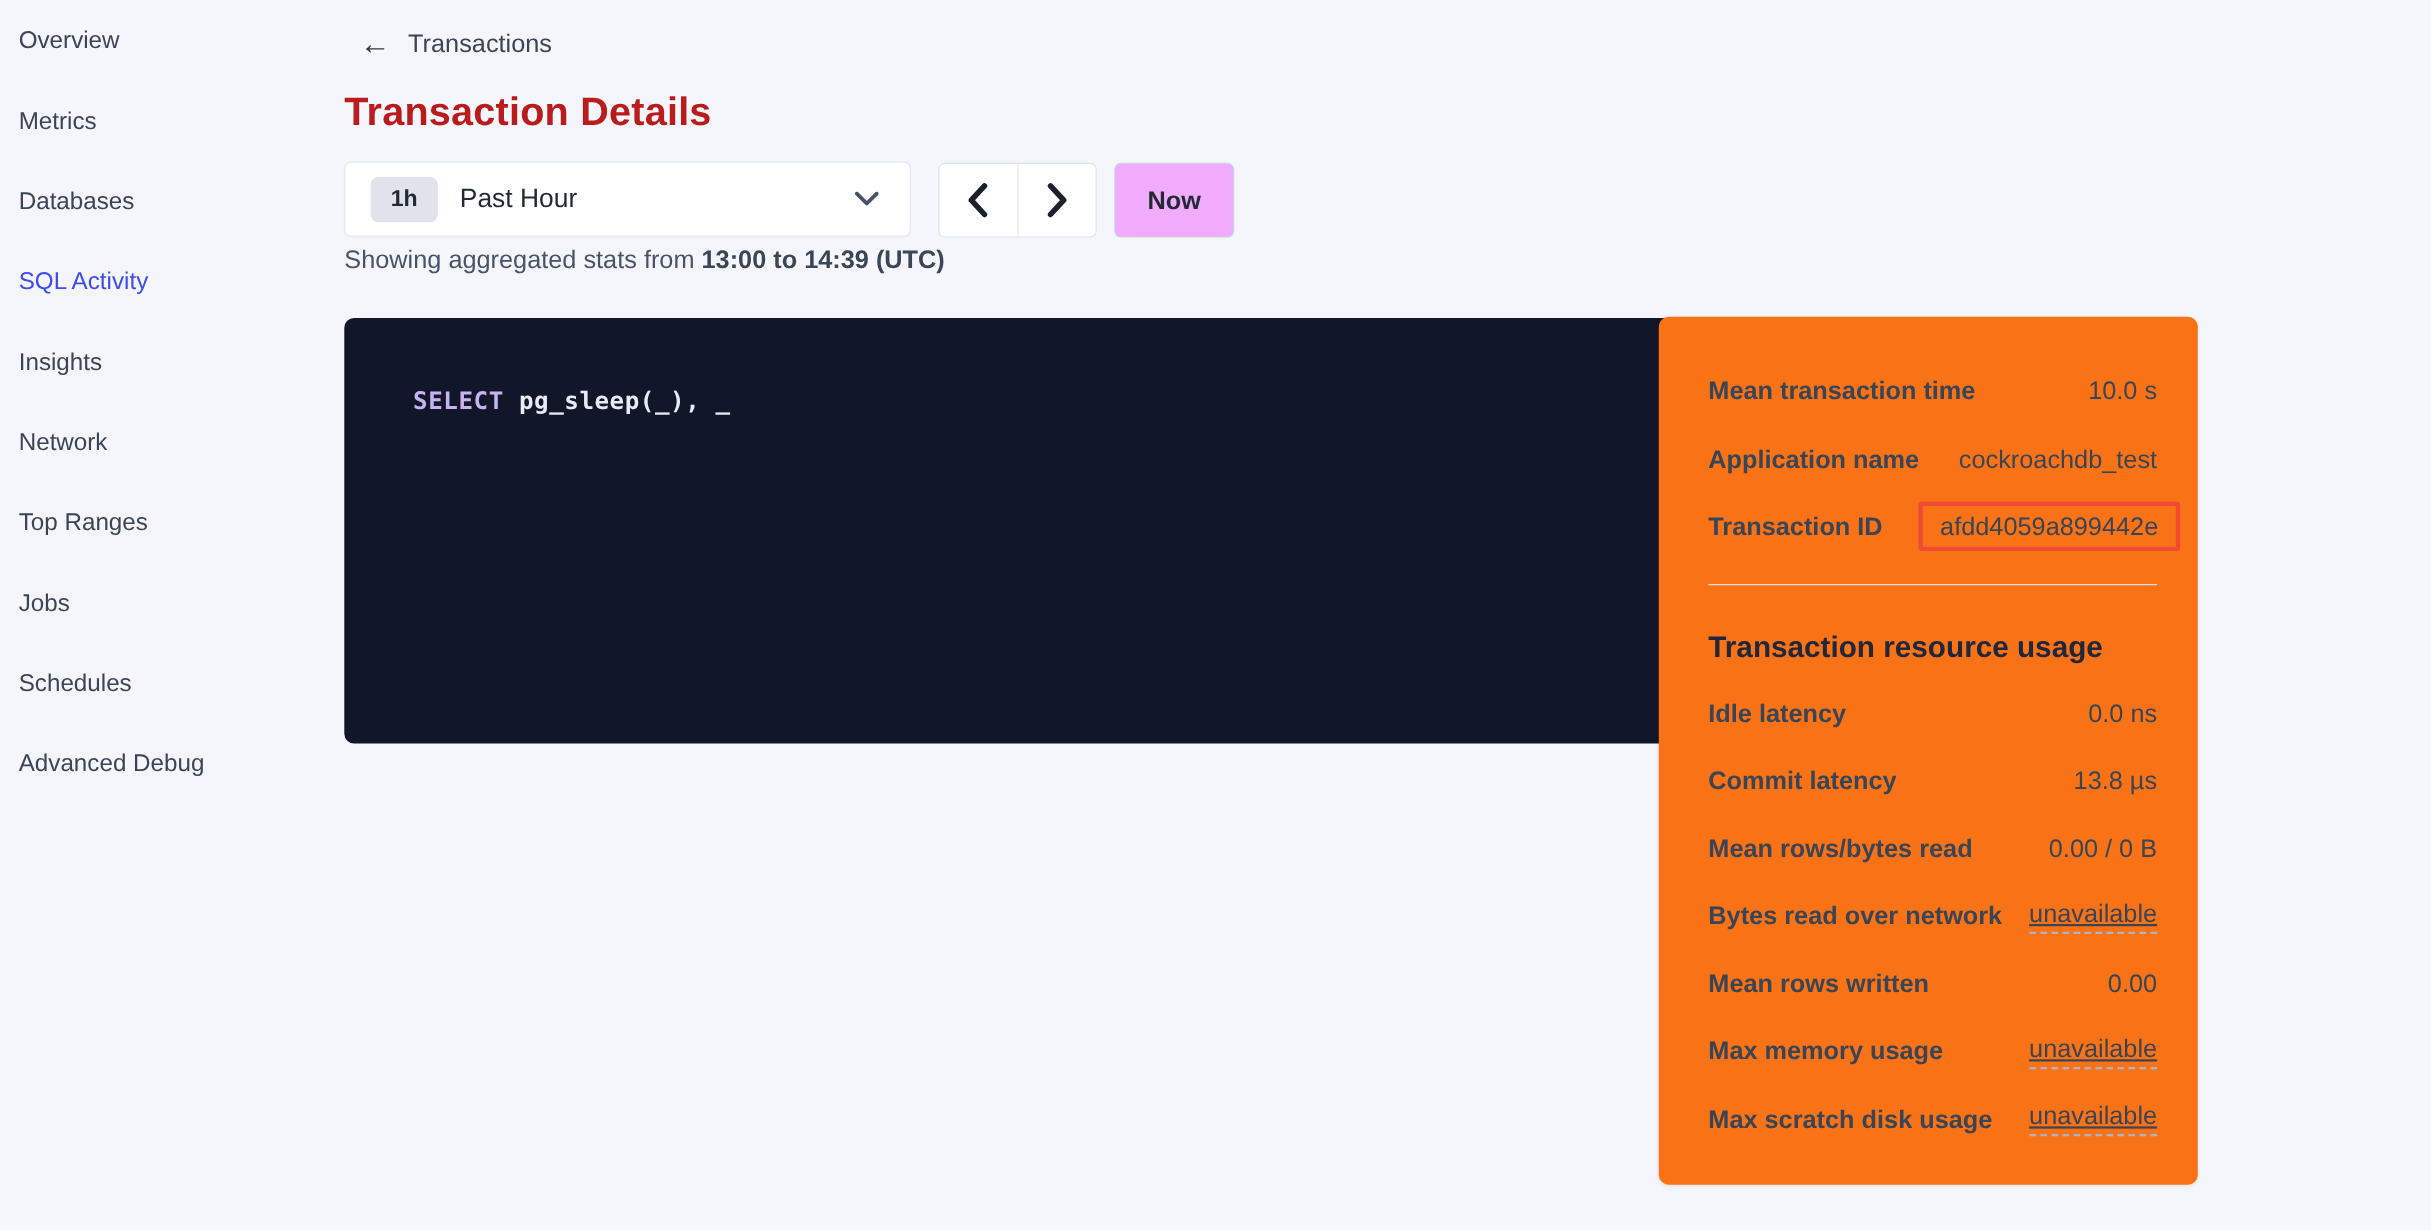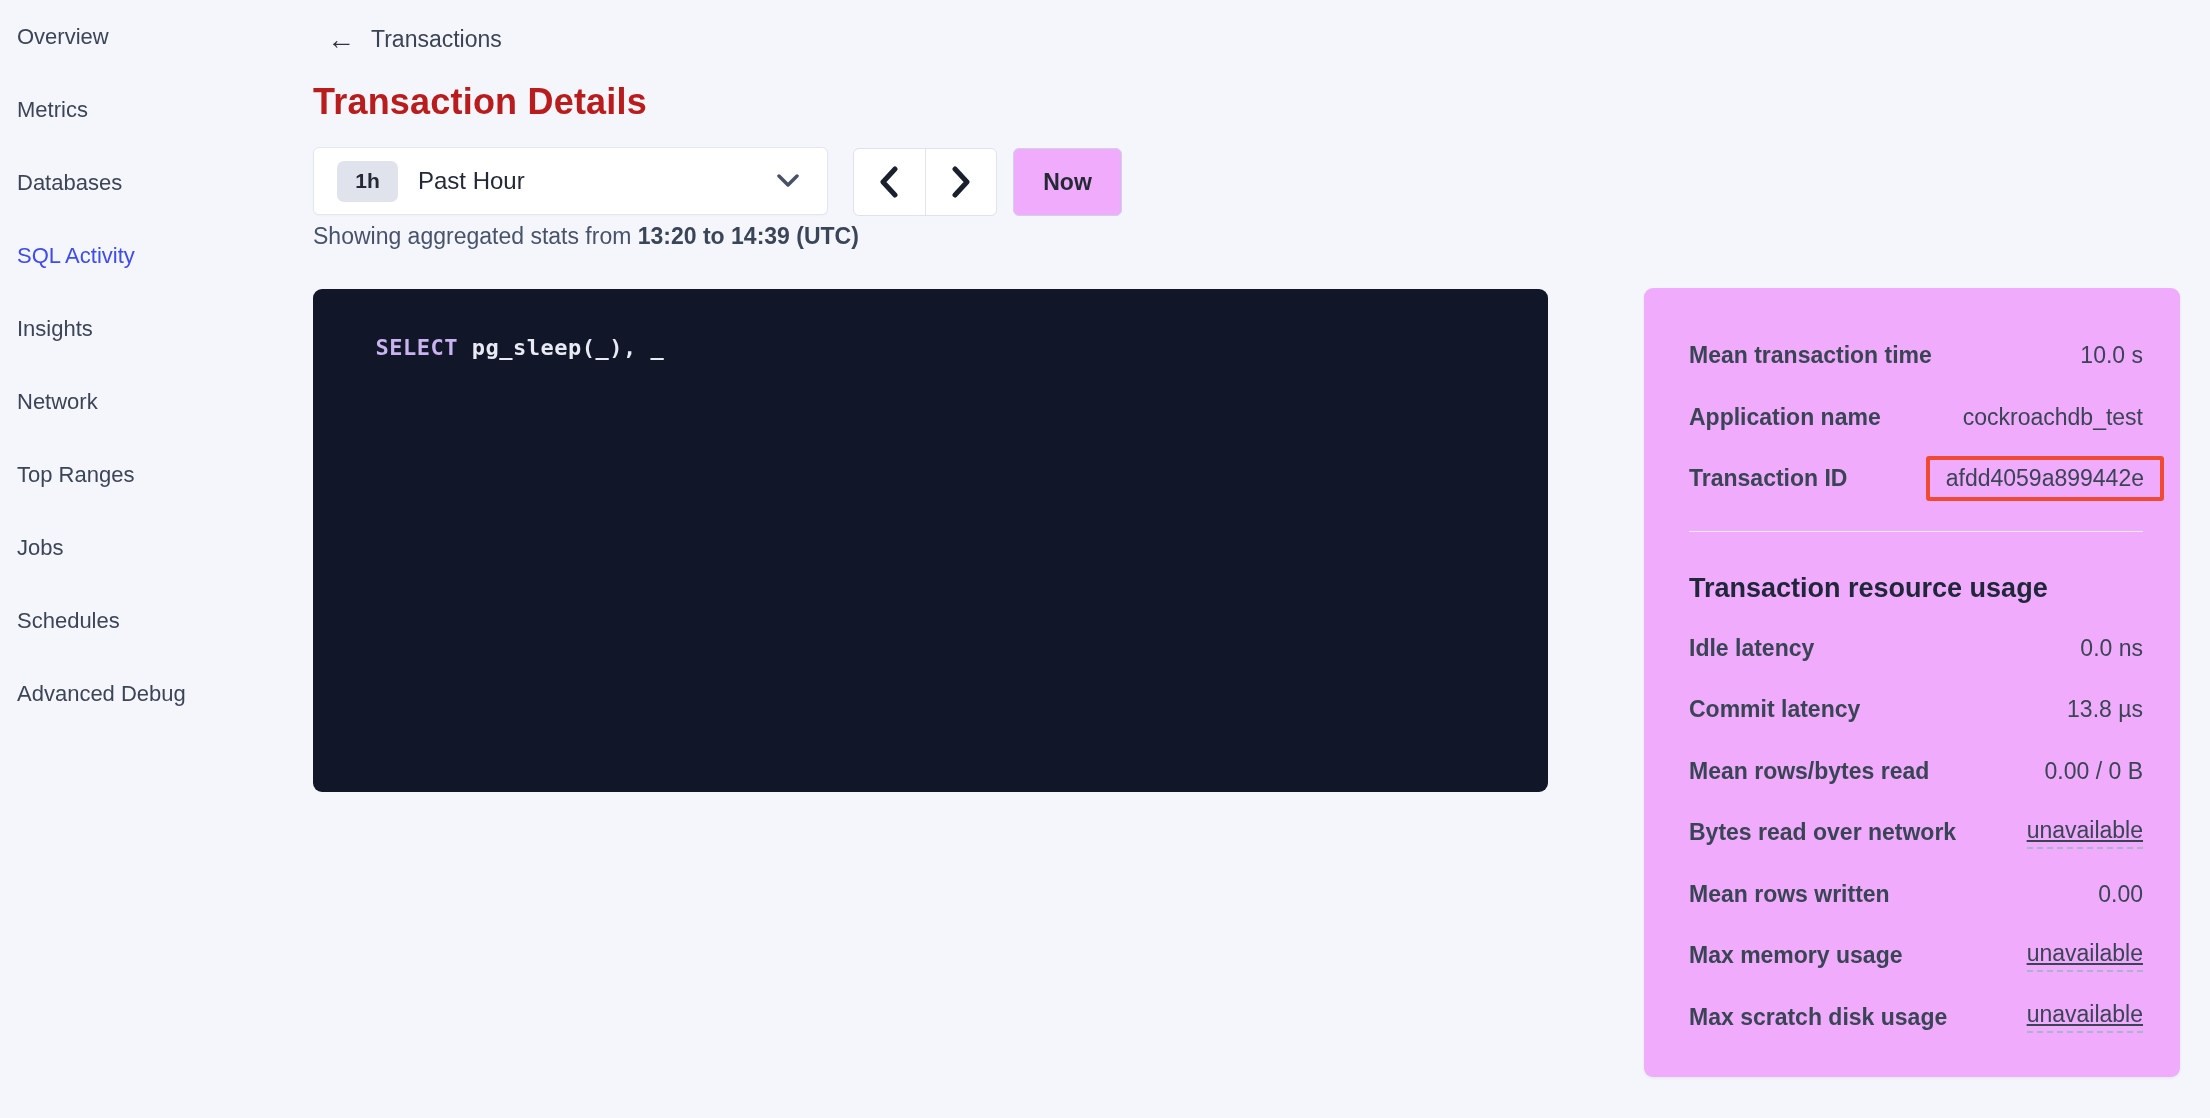--- a/index.html
+++ b/index.html
@@ -65,33 +65,33 @@
     background:#f0abfc; border:1px solid #cdd3e5; border-radius:6px;
     font-family:inherit; font-weight:700; font-size:23px; color:#242a35;
     cursor:pointer;
   }
 
   .stats-line { position:absolute; left:313px; top:223px; font-size:23px; color:#47536a; }
   .stats-line b { color:#3a4557; font-weight:700; }
 
   
   .code-block {
-    position:absolute; left:313px; top:289px; width:1235px; height:503px;
+    position:absolute; left:313px; top:289px; width:1235px; height:387px;
     background:var(--code-bg,#111628); border-radius:9px;
-    padding:21px 30px 0 35px;
+    padding:39px 30px 0 35px;
     font-family:"DejaVu Sans Mono","Liberation Mono",monospace;
     font-size:22px; font-weight:700; letter-spacing:.5px; white-space:pre;
   }
   .code-block .kw { color:var(--code-kw,#c8b2ef); }
   .code-block .code-rest { color:#e9ebf4; }
 
   
   .card {
-    position:absolute; left:1644px; top:288px; width:536px; height:789px;
-    background:#f0abfc; border-radius:9px;
+    position:absolute; left:1508px; top:288px; width:490px; height:789px;
+    background:#f97316; border-radius:9px;
     box-shadow:0 1px 3px rgba(40,50,80,.09);
     padding:37px 37px 0 45px;
   }
   .detail-row {
     display:flex; justify-content:space-between; align-items:center;
     min-height:61.5px;
   }
   .detail-row .lbl { font-weight:700; font-size:23px; color:#394455; white-space:nowrap; }
   .detail-row .val { font-size:23px; color:#394455; text-align:right; white-space:nowrap; }
   .divider { height:1px; background:#e6eaf2; margin-top:21px; }
@@ -148,21 +148,21 @@
   <button class="pbtn next">
     <svg width="20" height="32" viewBox="0 0 20 32">
       <polyline points="4,3 16,16 4,29" fill="none" stroke="#1a202c" stroke-width="5" stroke-linecap="round" stroke-linejoin="round"></polyline>
     </svg>
   </button>
 </div>
 
 <button class="now-btn">Now</button>
 
 <div class="stats-line">
-  <span>Showing aggregated stats from </span><b>13:20 to 14:39 (UTC)</b>
+  <span>Showing aggregated stats from </span><b>13:00 to 14:39 (UTC)</b>
 </div>
 
 <div class="code-block">
   <span class="kw">SELECT</span><span class="code-rest"> pg_sleep(_), _</span>
 </div>
 
 <aside class="card">
   <div id="summary-rows">
       <div class="detail-row">
         <span class="lbl">Mean transaction time</span>

